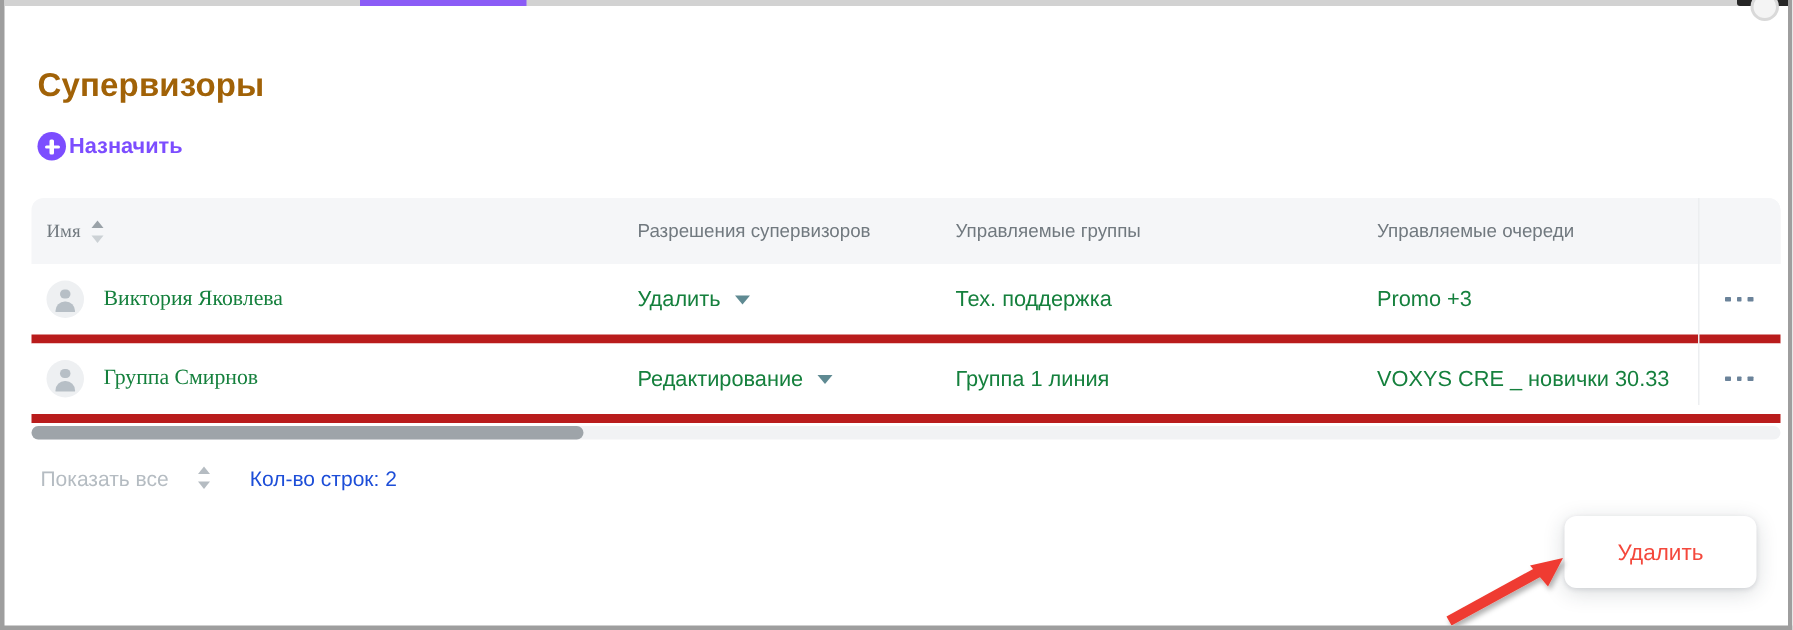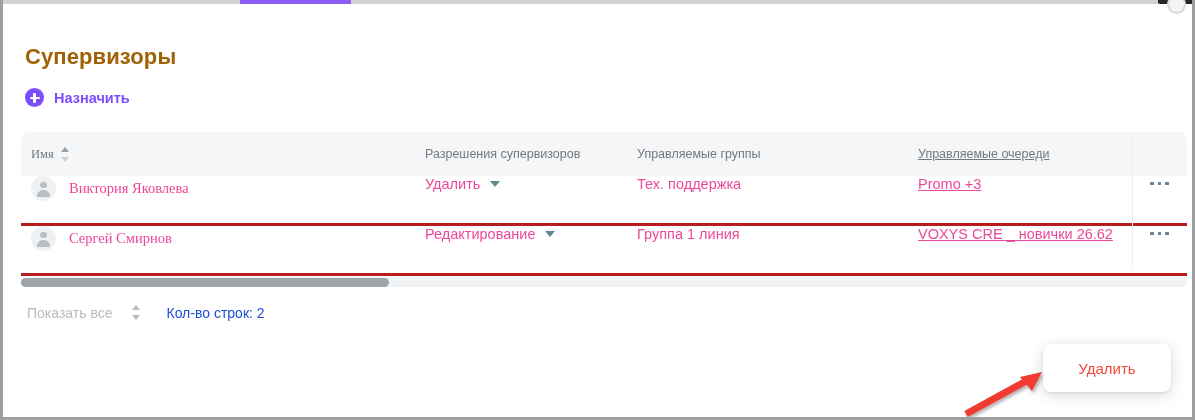--- a/index.html
+++ b/index.html
@@ -79,21 +79,21 @@
     font-size: 14.5px;
     line-height: 26px;
     color: #8fa3b0;
   }
 
   
   .assign-row {
     padding: 18px 0 0 22px;
     display: flex;
     align-items: center;
-    gap: 10px;
+    gap: 2px;
     width: max-content;
     cursor: pointer;
   }
   .plus-circle {
     width: 19px; height: 19px;
     border-radius: 50%;
     background: #7c4dff;
     position: relative;
     flex: 0 0 auto;
   }
@@ -123,32 +123,32 @@
     display: flex;
     align-items: center;
     height: 44px;
     background: #f5f6f8;
     border-radius: 8px 8px 0 0;
     color: #71797f;
     font-size: 12.5px;
   }
   .trow {
     display: flex;
-    align-items: flex-start;
+    align-items: center;
     height: 47px;
     background: #ffffff;
-    border-bottom: 3px solid #b91c1c;
+    border-bottom: 6px solid #b91c1c;
     font-size: 14.5px;
-    color: #ec4899;
+    color: #15803d;
   }
 
   .c-name   { width: 404px; padding-left: 10px; box-sizing: border-box; display: flex; align-items: center; font-family: Liberation Serif, serif; }
   .c-perm   { width: 212px; box-sizing: border-box; display: flex; align-items: center; gap: 10px; }
   .c-groups { width: 281px; box-sizing: border-box; }
-  .c-queues { width: 214px; box-sizing: border-box; text-decoration: underline; }
+  .c-queues { width: 214px; box-sizing: border-box; }
   .c-menu   { width: 55px;  box-sizing: border-box; display: flex; align-items: center; justify-content: center; }
 
   .thead .c-name { padding-left: 10px; }
 
   
   .sort-icon {
     display: inline-block;
     position: relative;
     width: 9px; height: 17px;
     margin-left: 7px;
@@ -347,28 +347,28 @@
               <span></span>
               <span></span>
               <span></span>
             </span>
         </div>
       </div>
 
       <div class="trow">
         <div class="c-name">
           <span class="avatar"></span>
-          <span>Сергей Смирнов</span>
+          <span>Группа Смирнов</span>
         </div>
         <div class="c-perm">
           <span>Редактирование</span>
           <span class="caret"></span>
         </div>
         <div class="c-groups">Группа 1 линия</div>
-        <div class="c-queues">VOXYS CRE _ новички 26.62</div>
+        <div class="c-queues">VOXYS CRE _ новички 30.33</div>
         <div class="c-menu">
           <span class="kebab">
               <span></span>
               <span></span>
               <span></span>
             </span>
         </div>
       </div>
 
       <div class="col-split"></div>

